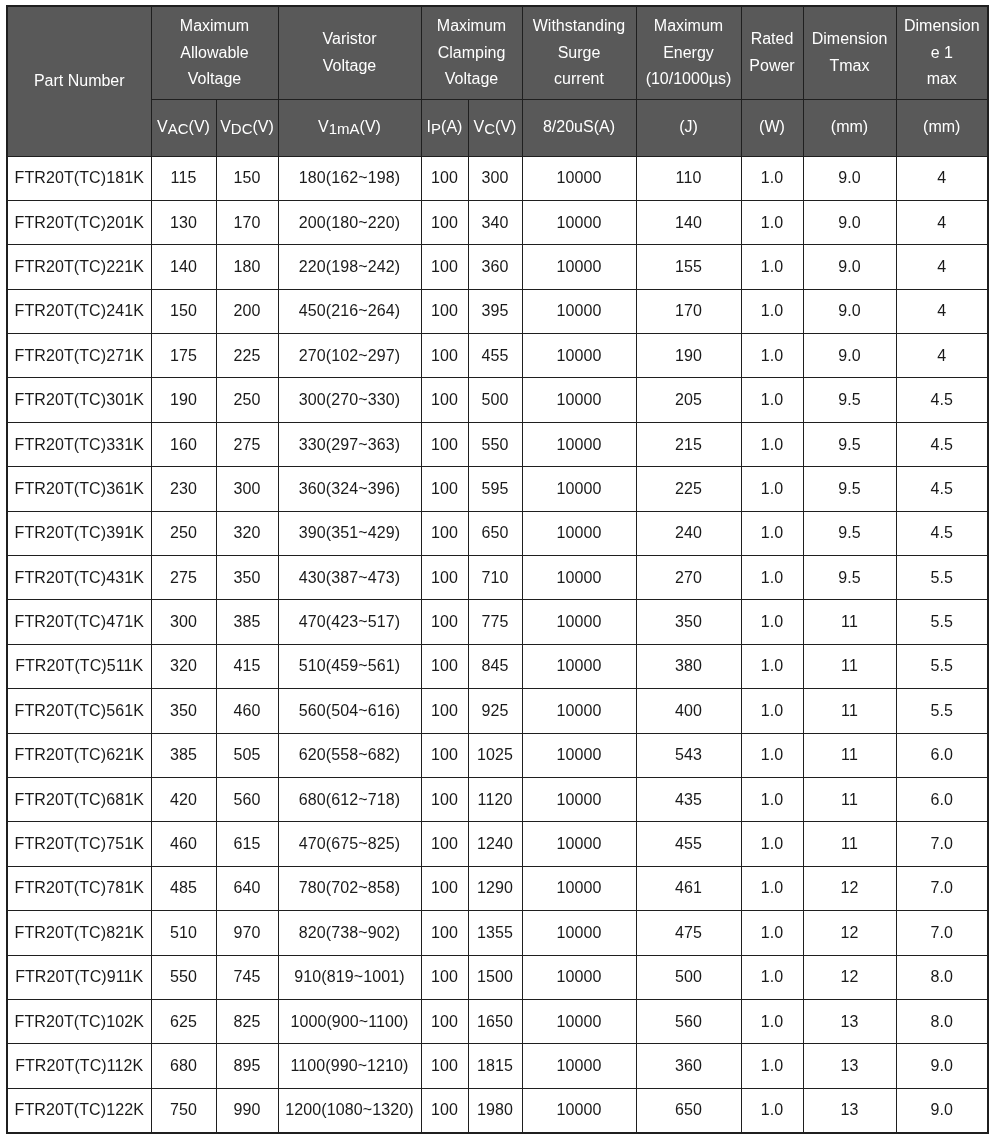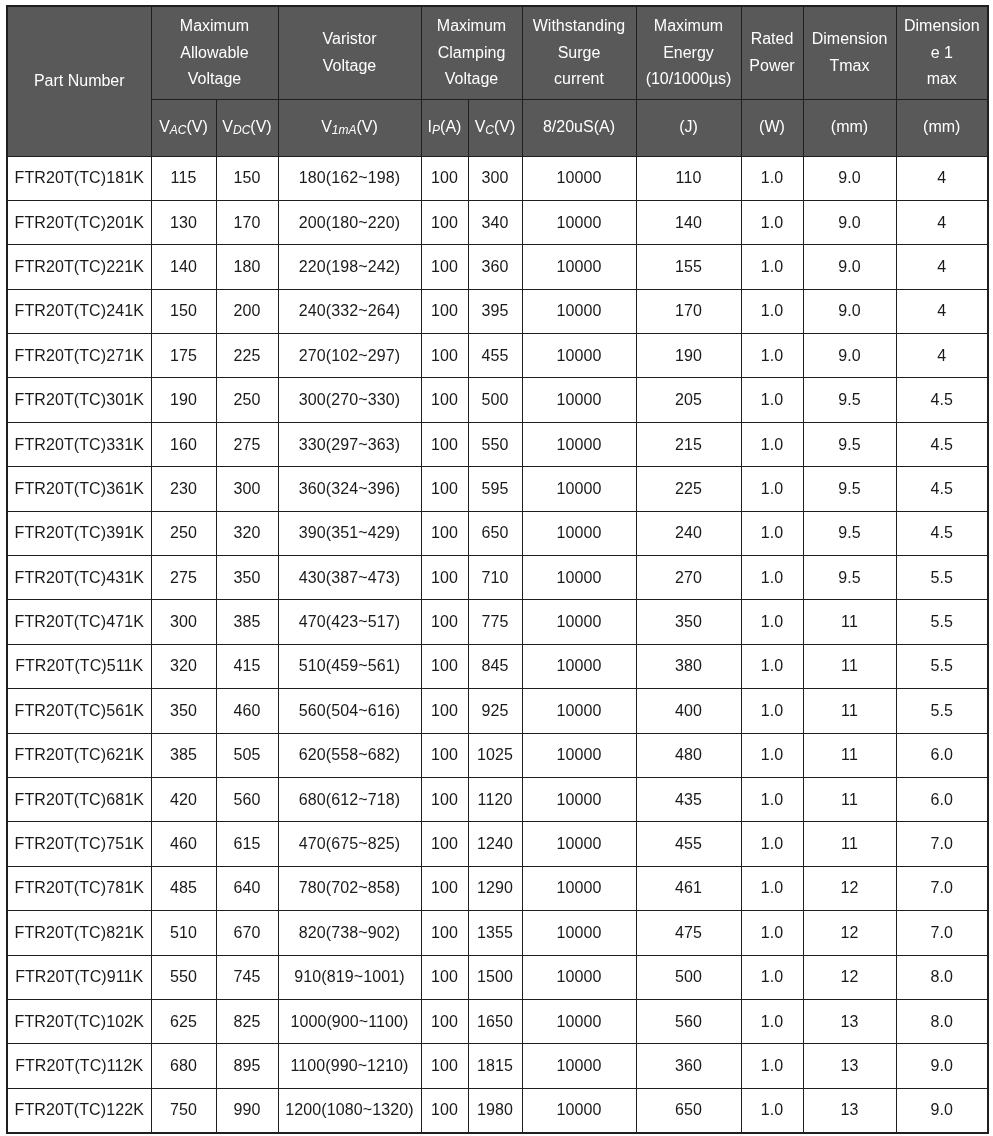--- a/index.html
+++ b/index.html
@@ -37,25 +37,24 @@
   tr.group-row { height: 93px; }
   tr.units-row { height: 57px; }
   tbody tr { height: 44.4px; }
   tbody td {
     font-size: 16px;
     color: #1a1a1a;
     background: #ffffff;
     letter-spacing: 0.1px;
   }
   .sub {
-    font-size: 12px;
+    font-size: 15px;
     position: relative;
     top: 2px;
     letter-spacing: 0;
-    font-style: italic;
   }
 </style>
 </head>
 <body>
 
 <div class="page">
   <table class="spec-table">
     <colgroup>
       <col style="width:144px">
         <col style="width:65px">
@@ -131,21 +130,21 @@
           <td>10000</td>
           <td>155</td>
           <td>1.0</td>
           <td>9.0</td>
           <td>4</td>
         </tr>
         <tr>
           <td>FTR20T(TC)241K</td>
           <td>150</td>
           <td>200</td>
-          <td>240(332~264)</td>
+          <td>450(216~264)</td>
           <td>100</td>
           <td>395</td>
           <td>10000</td>
           <td>170</td>
           <td>1.0</td>
           <td>9.0</td>
           <td>4</td>
         </tr>
         <tr>
           <td>FTR20T(TC)271K</td>
@@ -265,21 +264,21 @@
           <td>5.5</td>
         </tr>
         <tr>
           <td>FTR20T(TC)621K</td>
           <td>385</td>
           <td>505</td>
           <td>620(558~682)</td>
           <td>100</td>
           <td>1025</td>
           <td>10000</td>
-          <td>480</td>
+          <td>543</td>
           <td>1.0</td>
           <td>11</td>
           <td>6.0</td>
         </tr>
         <tr>
           <td>FTR20T(TC)681K</td>
           <td>420</td>
           <td>560</td>
           <td>680(612~718)</td>
           <td>100</td>
@@ -312,21 +311,21 @@
           <td>1290</td>
           <td>10000</td>
           <td>461</td>
           <td>1.0</td>
           <td>12</td>
           <td>7.0</td>
         </tr>
         <tr>
           <td>FTR20T(TC)821K</td>
           <td>510</td>
-          <td>670</td>
+          <td>970</td>
           <td>820(738~902)</td>
           <td>100</td>
           <td>1355</td>
           <td>10000</td>
           <td>475</td>
           <td>1.0</td>
           <td>12</td>
           <td>7.0</td>
         </tr>
         <tr>

